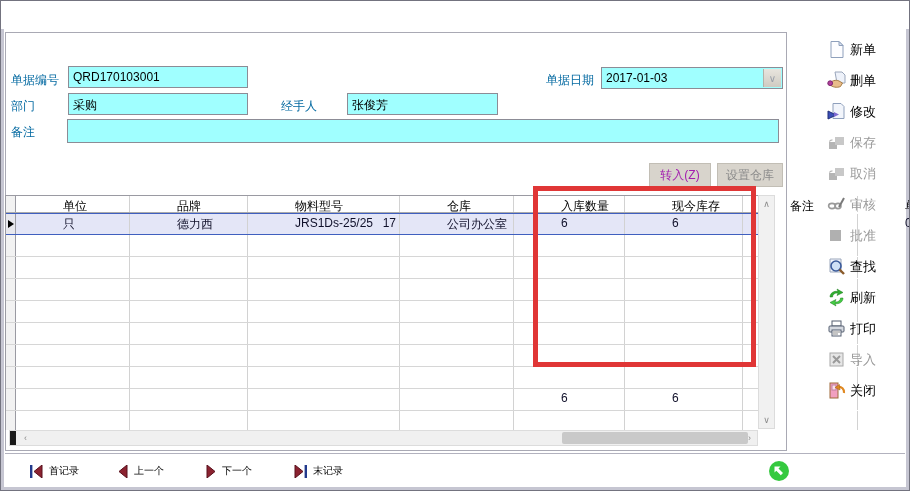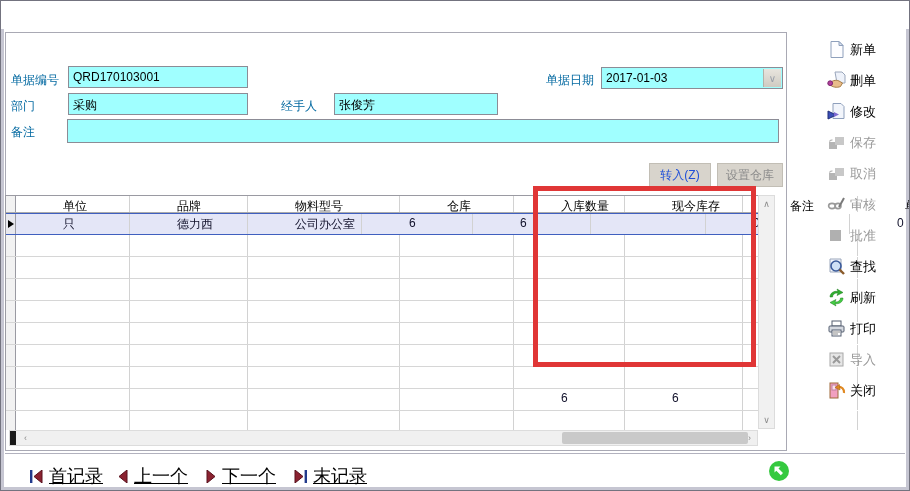--- a/index.html
+++ b/index.html
@@ -21,21 +21,21 @@
   .frame{position:absolute;left:0;top:28px;right:0;bottom:0;border:3px solid #c6c6d2;border-top:none;background:#fff;}
   .panel{position:absolute;left:4px;top:31px;width:782px;height:419px;background:#fff;border:1px solid #a9a9b4;box-sizing:border-box;}
   .lbl{position:absolute;font-size:12px;color:#0369a1;}
   .field{position:absolute;background:#a0ffff;border:1px solid #8c8c96;box-sizing:border-box;font-size:12px;color:#000;
     padding:3px 4px 0 4px;overflow:hidden;white-space:nowrap;}
   .combo-btn{position:absolute;right:1px;top:1px;bottom:1px;width:17px;background:linear-gradient(180deg,#e8e5de,#cfcbc2);
     border-left:1px solid #b5b1a8;color:#9aa0aa;font-size:10px;display:flex;align-items:center;justify-content:center;}
   .printinfo{position:absolute;left:72px;top:164px;font-size:12px;color:#0018ff;}
   .flatbtn{position:absolute;height:24px;background:#d8d4cc;border:1px solid #c2beb5;box-sizing:border-box;
     font-size:12px;text-align:center;line-height:22px;}
-  .flatbtn.dis{color:#1d4ed8;}
+  .flatbtn.dis{color:#a21caf;}
   .flatbtn.semi{color:#8a8a8a;}
   
   .grid{position:absolute;left:4px;top:194px;width:753px;border-top:1px solid #9a9aa2;border-left:1px solid #9a9aa2;box-sizing:content-box;}
   .grow{display:flex;border-bottom:1px solid #d6d6d6;height:21px;background:#fff;gap:44px;}
   .grow.head{height:16px;border-bottom:1px solid #ababab;}
   .grow.sel{background:#e4e6f7;border-top:1px solid #3f5fbf;border-bottom:1px solid #3f5fbf;height:20px;}
   .cell{border-right:1px solid #d2d2d2;font-size:12px;color:#10102a;padding:2px 3px 0 3px;box-sizing:border-box;
     overflow:hidden;white-space:nowrap;flex:0 0 auto;display:flex;}
   .grow.head .cell{color:#000;}
   .cell.marker{width:10px;border-right:1px solid #9a9aa2;background:#f2f2f2;padding:0;align-items:center;justify-content:center;}
@@ -50,21 +50,21 @@
   .redbox{position:absolute;left:532px;top:185px;width:223px;height:181px;border:5px solid #e03636;box-sizing:border-box;z-index:40;pointer-events:none;}
   
   .sidebar{position:absolute;left:826px;top:38px;display:flex;flex-direction:column;gap:10px;}
   .side-item{display:flex;align-items:center;gap:4px;height:21px;cursor:pointer;}
   .side-item span.t{font-size:13px;color:#000;}
   .side-item.disabled span.t{color:#9a9a9a;}
   .side-item svg{width:19px;height:19px;flex:0 0 auto;}
   
   .bottombar{position:absolute;left:4px;right:4px;top:452px;height:33px;background:#fff;border-top:1px solid #b2b2be;}
   .nav-item{position:absolute;top:10px;display:flex;align-items:center;gap:5px;cursor:pointer;}
-  .nav-item span{font-size:18px;color:#000;text-decoration:underline;}
+  .nav-item span{font-size:10px;color:#000;}
   .greenbtn{position:absolute;left:763px;top:6px;width:22px;height:22px;cursor:pointer;}
 </style>
 </head>
 <body>
 
 <div class="window">
 
 
   <div class="frame"></div>
 
@@ -76,21 +76,21 @@
   <div class="lbl" style="left:545px;top:71px;">单据日期</div>
   <div class="field" style="left:600px;top:66px;width:182px;height:22px;">
     <span>2017-01-03</span>
     <div class="combo-btn">∨</div>
   </div>
 
   <div class="lbl" style="left:10px;top:97px;">部门</div>
   <div class="field" style="left:67px;top:92px;width:180px;height:22px;">采购</div>
 
   <div class="lbl" style="left:280px;top:97px;">经手人</div>
-  <div class="field" style="left:333px;top:92px;width:164px;height:22px;">张俊芳</div>
+  <div class="field" style="left:346px;top:92px;width:151px;height:22px;">张俊芳</div>
 
   <div class="lbl" style="left:10px;top:123px;">备注</div>
   <div class="field" style="left:66px;top:118px;width:712px;height:24px;"></div>
 
 
   <div class="flatbtn dis" style="left:648px;top:162px;width:62px;">转入(Z)</div>
   <div class="flatbtn semi" style="left:716px;top:162px;width:66px;">设置仓库</div>
 
   <div class="grid">
     <div class="grow head">
@@ -106,20 +106,24 @@
         <div class="cell" style="width: 97px; margin-left: 44px;">金额</div>
         <div class="cell" style="width: 12px;"></div>
       </div>
     <div>
         <div class="grow sel">
           <div class="cell marker">
             <div class="tri-right"></div>
           </div>
           <div class="cell" style="width: 70px;">只</div>
           <div class="cell" style="width: 74px;">德力西</div>
+          <div class="cell split" style="width: 108px;">
+            <span>JRS1Ds-25/25</span>
+            <span>17</span>
+          </div>
           <div class="cell" style="width: 70px;">公司办公室</div>
           <div class="cell" style="width: 67px;">6</div>
           <div class="cell" style="width: 74px;">6</div>
           <div class="cell" style="width: 71px;"></div>
           <div class="cell" style="width: 100px;">0</div>
           <div class="cell" style="width: 97px;">0</div>
           <div class="cell" style="width: 12px;"></div>
         </div>
         <div class="grow">
           <div class="cell marker"></div>

